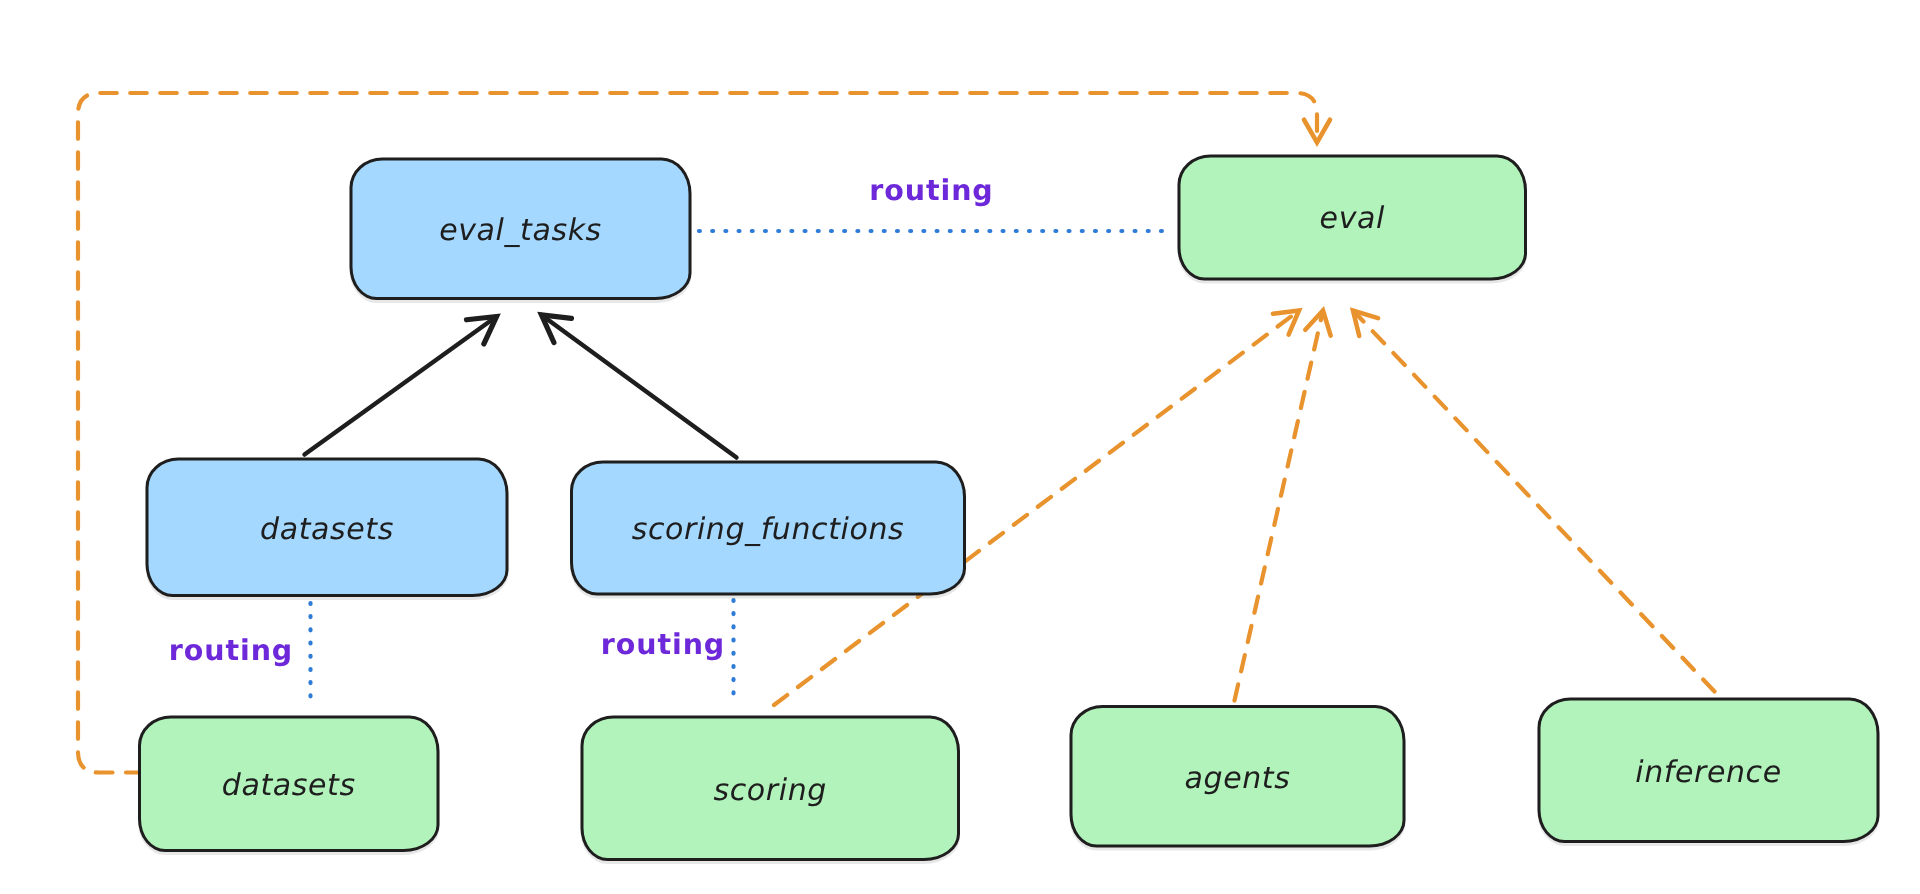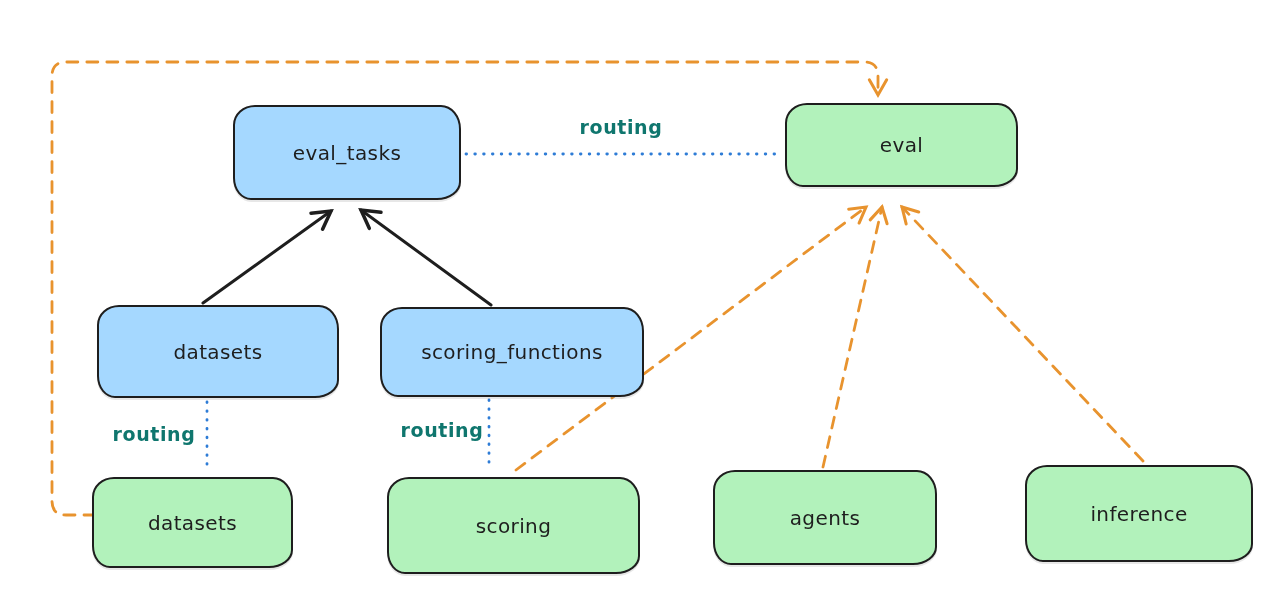--- a/index.html
+++ b/index.html
@@ -27,26 +27,27 @@
     box-sizing: border-box;
     border: 2.5px solid #1e1e1e;
     display: flex;
     align-items: center;
     justify-content: center;
     font-size: 20px;
     color: #1e1e1e;
     letter-spacing: 0.4px;
     border-radius: 22px 20px 24px 18px / 20px 24px 18px 22px;
     box-shadow: 0 2px 0 rgba(120,120,120,0.18);
+    font-style: italic;
   }
   .node.blue  { background: #a5d8ff; }
   .node.green { background: #b2f2bb; }
   .edge-label {
     position: absolute;
-    color: #0f766e;
+    color: #6d28d9;
     font-weight: bold;
     font-size: 19px;
     letter-spacing: 0.6px;
     text-align: center;
   }
 </style>
 </head>
 <body>
 
 <div class="canvas">

